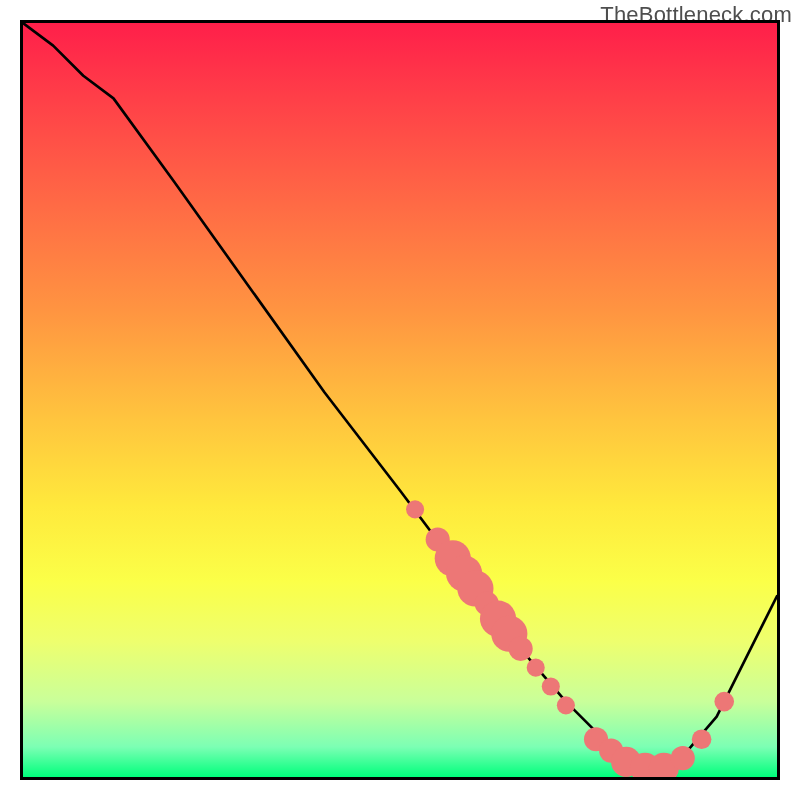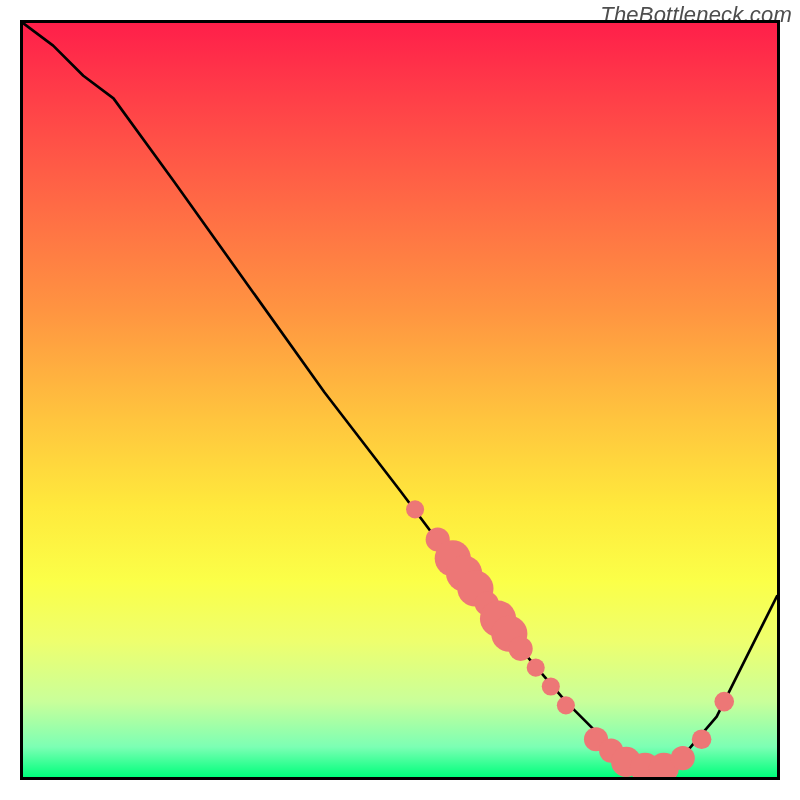--- a/index.html
+++ b/index.html
@@ -8,21 +8,20 @@
     width: 800px;
     height: 800px;
     overflow: hidden;
     background: #ffffff;
     font-family: Arial, Helvetica, sans-serif;
   }
   .canvas {
     position: relative;
     width: 800px;
     height: 692px;
-    font-style: italic;
   }
   .watermark {
     position: absolute;
     top: 2px;
     right: 8px;
     font-size: 22px;
     font-weight: 500;
     color: #4e4e4e;
     letter-spacing: 0.2px;
   }

